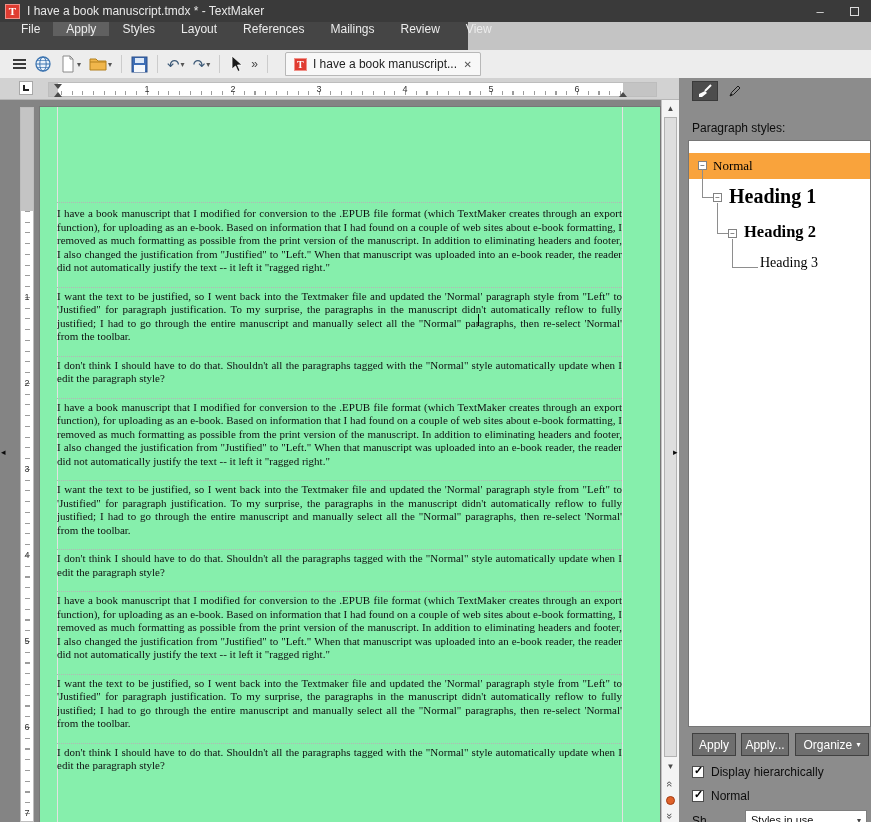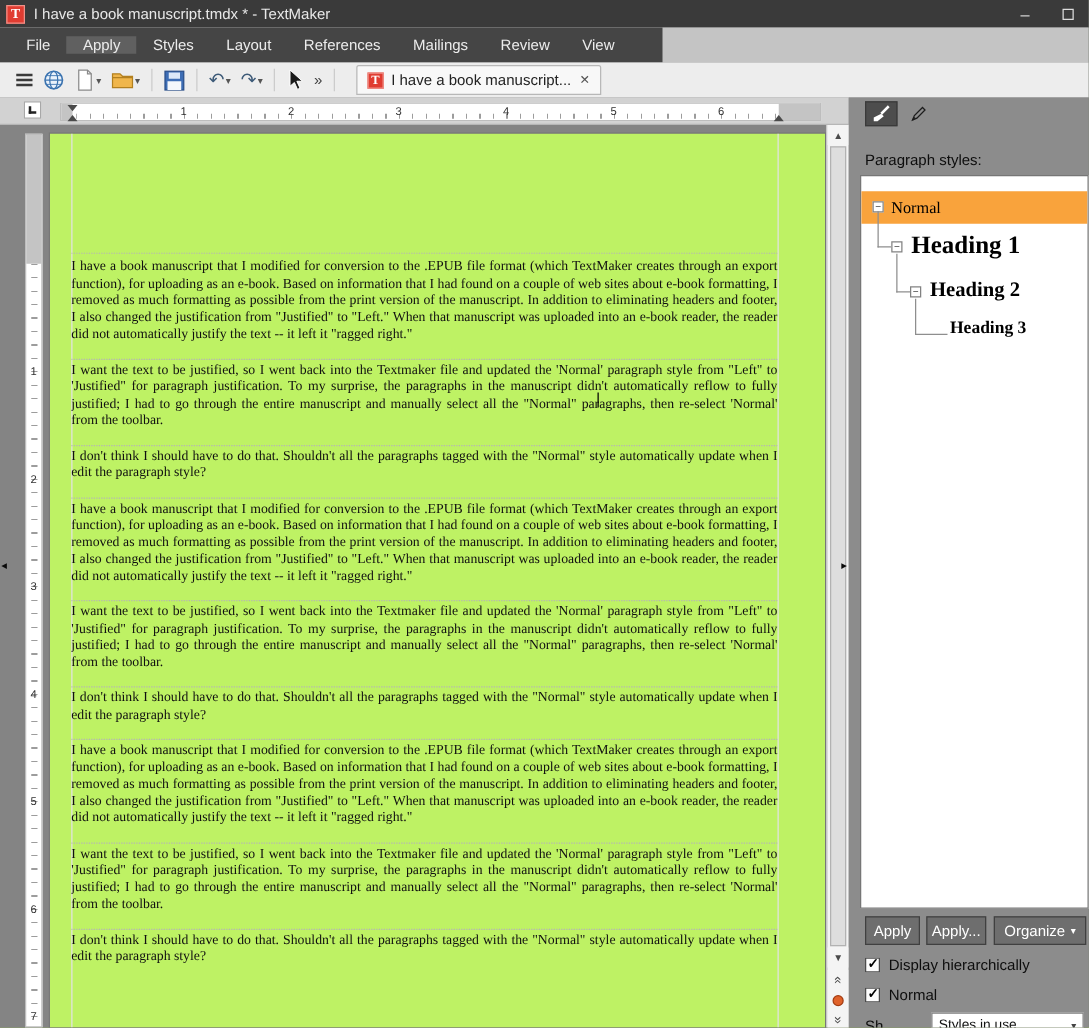--- a/index.html
+++ b/index.html
@@ -8,21 +8,21 @@
 
   
   #titlebar{position:absolute;left:0;top:0;width:100%;height:22px;background:#3a3a3a;display:flex;align-items:center;color:#e8e8e8;font-size:12px}
   .app-icon{width:15px;height:15px;margin:0 7px 0 5px;background:#e03c31;color:#fff;font-family:"Liberation Serif",serif;font-weight:bold;font-size:11px;line-height:13px;text-align:center;border:1px solid #ef9189;flex:0 0 auto}
   .tb-title{flex:1;white-space:nowrap;overflow:hidden}
   .tb-btn{width:34px;height:22px;display:flex;align-items:center;justify-content:center;color:#dcdcdc;font-size:13px}
   .maxbox{width:9px;height:9px;border:1px solid #dcdcdc}
 
   
   #menubar{position:absolute;left:0;top:22px;width:100%;height:28px;background:#c4c4c4}
-  #menu-dark{position:absolute;left:0;top:0;width:530px;height:28px;background:#454545;display:flex;align-items:center;padding-left:8px}
+  #menu-dark{position:absolute;left:0;top:0;width:468px;height:28px;background:#454545;display:flex;align-items:flex-start;padding-left:8px}
   .menu-item{color:#ececec;font-size:12px;display:flex;align-items:center;padding:0 13px;cursor:default}
   .menu-item.active{background:#606060}
 
   
   #toolbar{position:absolute;left:0;top:50px;width:100%;height:28px;background:#ededed;display:flex;align-items:center;padding-left:9px}
   .ticon{height:24px;display:flex;align-items:center;justify-content:center;padding:0 4px}
   .caret{font-size:8px;color:#555;margin-left:1px}
   .sep{width:1px;height:18px;background:#cccccc;margin:0 5px;flex:0 0 auto}
   .bars i{display:block;width:13px;height:2px;background:#3a3a3a;margin:2px 0}
   .glyph{font-size:15px;color:#3d5a78;line-height:1}
@@ -43,21 +43,21 @@
   .hnum{position:absolute;top:1px;transform:translateX(-50%);font-size:9px;color:#333}
   .mk-down{position:absolute;width:0;height:0;border-left:4px solid transparent;border-right:4px solid transparent;border-top:5px solid #4a4a4a}
   .mk-up{position:absolute;width:0;height:0;border-left:4px solid transparent;border-right:4px solid transparent;border-bottom:5px solid #4a4a4a}
 
   
   #doc-area{position:absolute;left:0;top:100px;width:661px;height:722px;background:#848484}
   #vruler{position:absolute;left:20px;top:7px;width:14px;height:715px;background:#fff;border:1px solid #bdbdbd}
   .vzoneT{position:absolute;top:0;left:0;width:100%;height:103px;background:#c4c4c4}
   .vticks{position:absolute;left:4px;top:103px;width:5px;height:608px;background:repeating-linear-gradient(180deg,#9c9c9c 0,#9c9c9c 1px,transparent 1px,transparent 10.75px)}
   .vnum{position:absolute;left:0;width:100%;text-align:center;font-size:9px;color:#333}
-  #page{position:absolute;left:40px;top:7px;width:620px;height:715px;background:#bef264;box-shadow:0 0 0 1px #777}
+  #page{position:absolute;left:40px;top:7px;width:620px;height:715px;background:#86efac;box-shadow:0 0 0 1px #777}
   .mguide{position:absolute;top:0;height:100%;width:1px;background:#e2e2e2}
   #text{position:absolute;left:17px;top:95px;width:565px;height:618px;overflow:hidden}
   #text p{font-family:"Liberation Serif",serif;font-size:11px;line-height:13.5px;text-align:justify;color:#101010;border-top:1px dotted #b5b5b5;margin-top:12px;padding-top:2px}
   #text p:first-child{margin-top:0;padding-top:4px}
   #caret{position:absolute;left:438px;top:207px;width:1px;height:12px;background:#000}
   .handle{position:absolute;font-size:9px;color:#0a0a0a;z-index:6;line-height:1}
 
   
   #scrollbar{position:absolute;left:661px;top:100px;width:18px;height:722px;background:#f4f4f4;border-left:1px solid #c2c2c2}
   .sb-btn{position:absolute;left:0;width:100%;height:16px;display:flex;align-items:center;justify-content:center;font-size:8px;color:#4a4a4a;background:#f4f4f4}
@@ -70,21 +70,21 @@
   #pane-btn1{position:absolute;left:13px;top:3px;width:26px;height:20px;background:#4d4d4d;border:1px solid #3a3a3a;display:flex;align-items:center;justify-content:center}
   #pane-btn2{position:absolute;left:43px;top:3px;width:26px;height:20px;display:flex;align-items:center;justify-content:center}
   #ps-label{position:absolute;left:13px;top:43px;font-size:12px;color:#0d0d0d}
   #treebox{position:absolute;left:9px;top:62px;width:183px;height:587px;background:#fff;border:1px solid #767676;overflow:hidden}
   #sel-row{position:absolute;left:0;top:12px;width:100%;height:26px;background:#f9a33c}
   .tminus{position:absolute;width:9px;height:9px;background:#fff;border:1px solid #828282;font-size:8px;line-height:7px;text-align:center;color:#333}
   .sn{position:absolute;color:#000;font-family:"Liberation Serif",serif;white-space:nowrap}
   .sn-normal{left:24px;top:17px;font-size:13px}
   .sn-h1{left:40px;top:44px;font-size:20px;font-weight:bold}
   .sn-h2{left:55px;top:81px;font-size:16.5px;font-weight:bold}
-  .sn-h3{left:71px;top:114px;font-size:14px;font-weight:bold}
+  .sn-h3{left:71px;top:114px;font-size:14px;font-weight:normal}
   .tline{position:absolute;background:#8e8e8e}
   .pbtn{position:absolute;top:655px;height:23px;background:#6e6e6e;border:1px solid #404040;color:#fff;font-size:12px;display:flex;align-items:center;justify-content:center}
   .cbrow{position:absolute;left:13px;display:flex;align-items:center;height:14px}
   .cbbox{width:12px;height:12px;background:#fdfdfd;border:1px solid #4c4c4c;position:relative;margin-right:7px;flex:0 0 auto}
   .cbbox span{position:absolute;left:1px;top:-3px;font-size:11px;font-weight:bold;color:#000}
   .cbl{font-size:12px;color:#0d0d0d;white-space:nowrap}
   #show-label{position:absolute;left:13px;top:736px;font-size:12px;color:#0d0d0d}
   #show-dd{position:absolute;left:66px;top:732px;width:122px;height:20px;background:#fff;border:1px solid #7e7e7e;font-size:11px;color:#111;display:flex;align-items:center;padding:0 5px}
   #show-dd .dd-arrow{margin-left:auto;font-size:8px;color:#444}
 </style>

